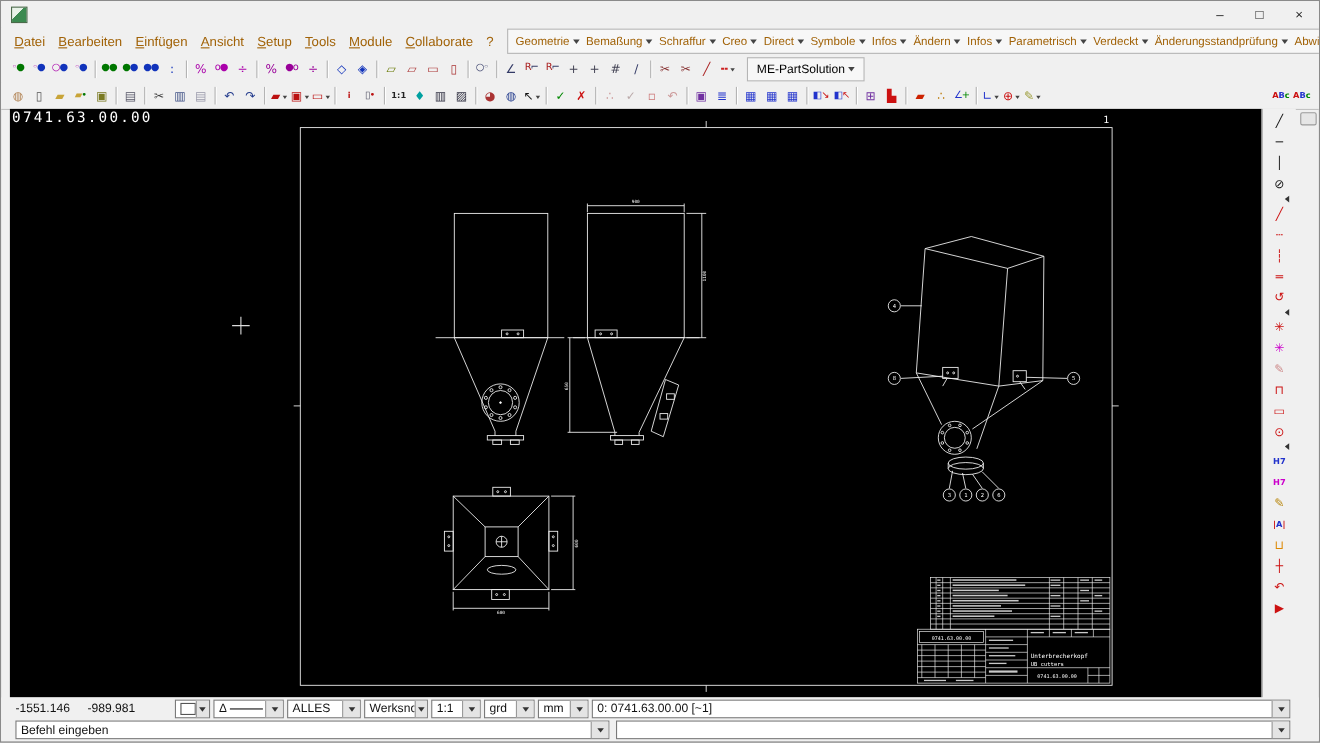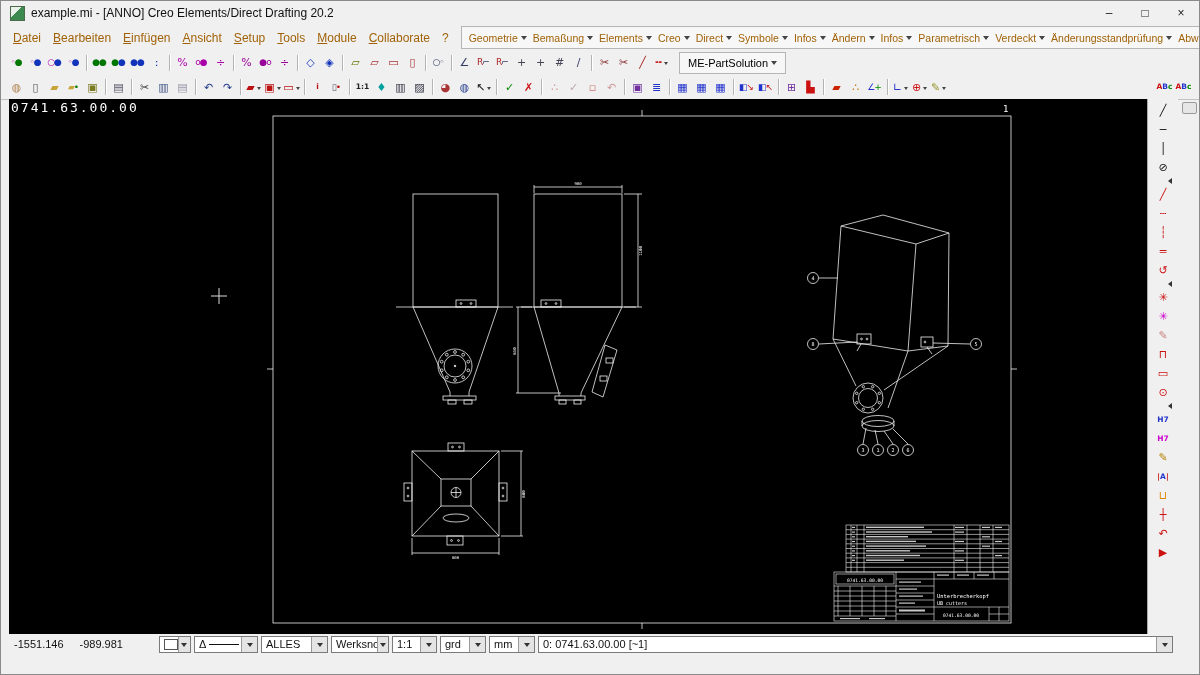--- a/index.html
+++ b/index.html
@@ -60,21 +60,20 @@
   .cmdbar{position:absolute;left:0;top:653px;right:0;height:19px;display:flex;align-items:center;padding-left:13px;gap:6px;background:#f0f0f0}
   .cmd1{width:540px}
 </style>
 </head>
 <body>
 
 <div id="win">
 
   <div class="titlebar">
     <div class="app-icon"></div>
-    <span>example.mi - [ANNO] Creo Elements/Direct Drafting 20.2</span>
     <div class="winbtns">
       <div class="winbtn">–</div>
       <div class="winbtn">□</div>
       <div class="winbtn">×</div>
     </div>
   </div>
 
   <div class="menubar">
     <div class="menus">
         <div class="menu-item"><u>D</u>atei</div>
@@ -91,21 +90,21 @@
     <div class="pulldowns">
         <div class="pd">
           <span>Geometrie</span>
           <span class="tri"></span>
         </div>
         <div class="pd">
           <span>Bemaßung</span>
           <span class="tri"></span>
         </div>
         <div class="pd">
-          <span>Elements</span>
+          <span>Schraffur</span>
           <span class="tri"></span>
         </div>
         <div class="pd">
           <span>Creo</span>
           <span class="tri"></span>
         </div>
         <div class="pd">
           <span>Direct</span>
           <span class="tri"></span>
         </div>
@@ -949,14 +948,24 @@
     <div class="combo w46">
       <span class="val">mm</span>
       <span class="arr"></span>
     </div>
     <div class="combo grow">
       <span class="val">0: 0741.63.00.00 [~1]</span>
       <span class="arr"></span>
     </div>
   </div>
 
+  <div class="cmdbar">
+    <div class="combo cmd1">
+      <span class="val">Befehl eingeben</span>
+      <span class="arr"></span>
+    </div>
+    <div class="combo grow">
+      <span class="val"></span>
+      <span class="arr"></span>
+    </div>
+  </div>
 
 </div>
 
 </body></html>

